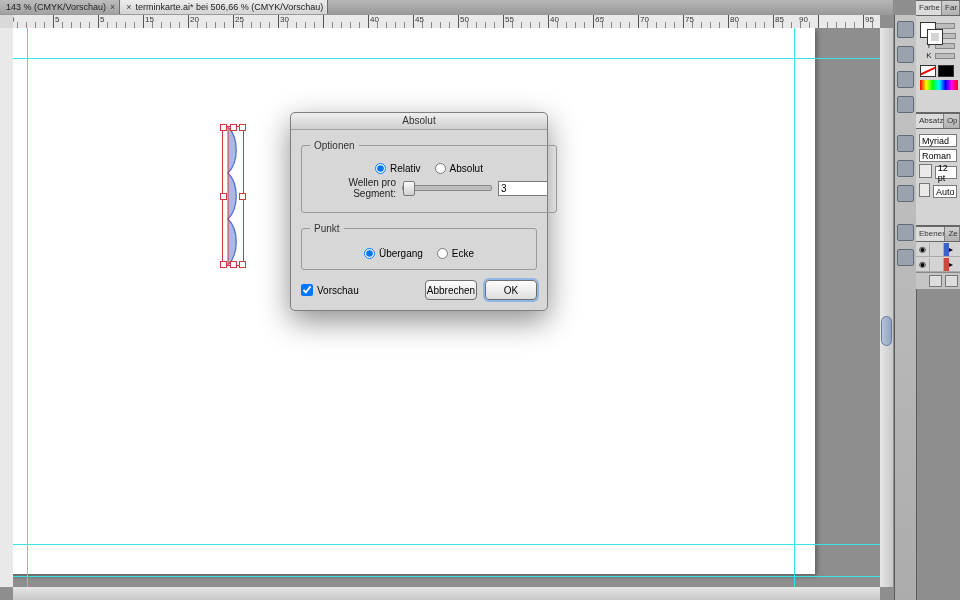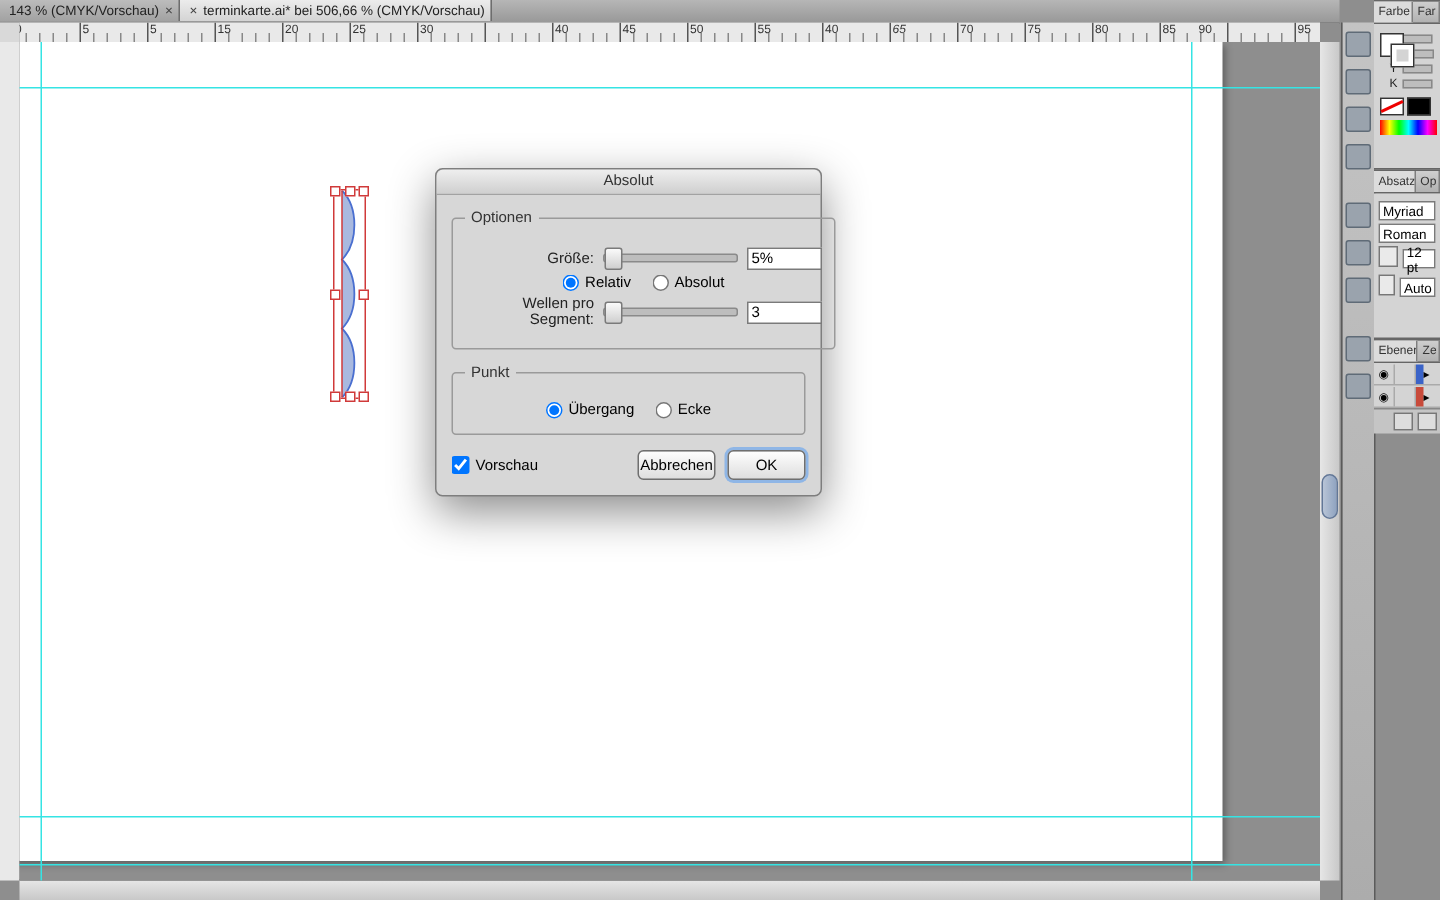--- a/index.html
+++ b/index.html
@@ -260,27 +260,20 @@
       <div class="handle h-br"></div>
     </div>
   </div>
 </div>
 
 <div class="dialog">
   <div class="titlebar">Absolut</div>
   <div class="body">
     <fieldset>
       <legend>Optionen</legend>
-      <div class="row">
-        <div class="lbl">Größe:</div>
-        <div class="slider">
-            <div class="knob"></div>
-          </div>
-        <input class="txt" value="5%" style="">
-      </div>
       <div class="radio-row inside">
         <label class="radio">
             <input type="radio" checked="" style="">
             <span>Relativ</span>
           </label>
         <label class="radio">
             <input type="radio" style="">
             <span>Absolut</span>
           </label>
       </div>

